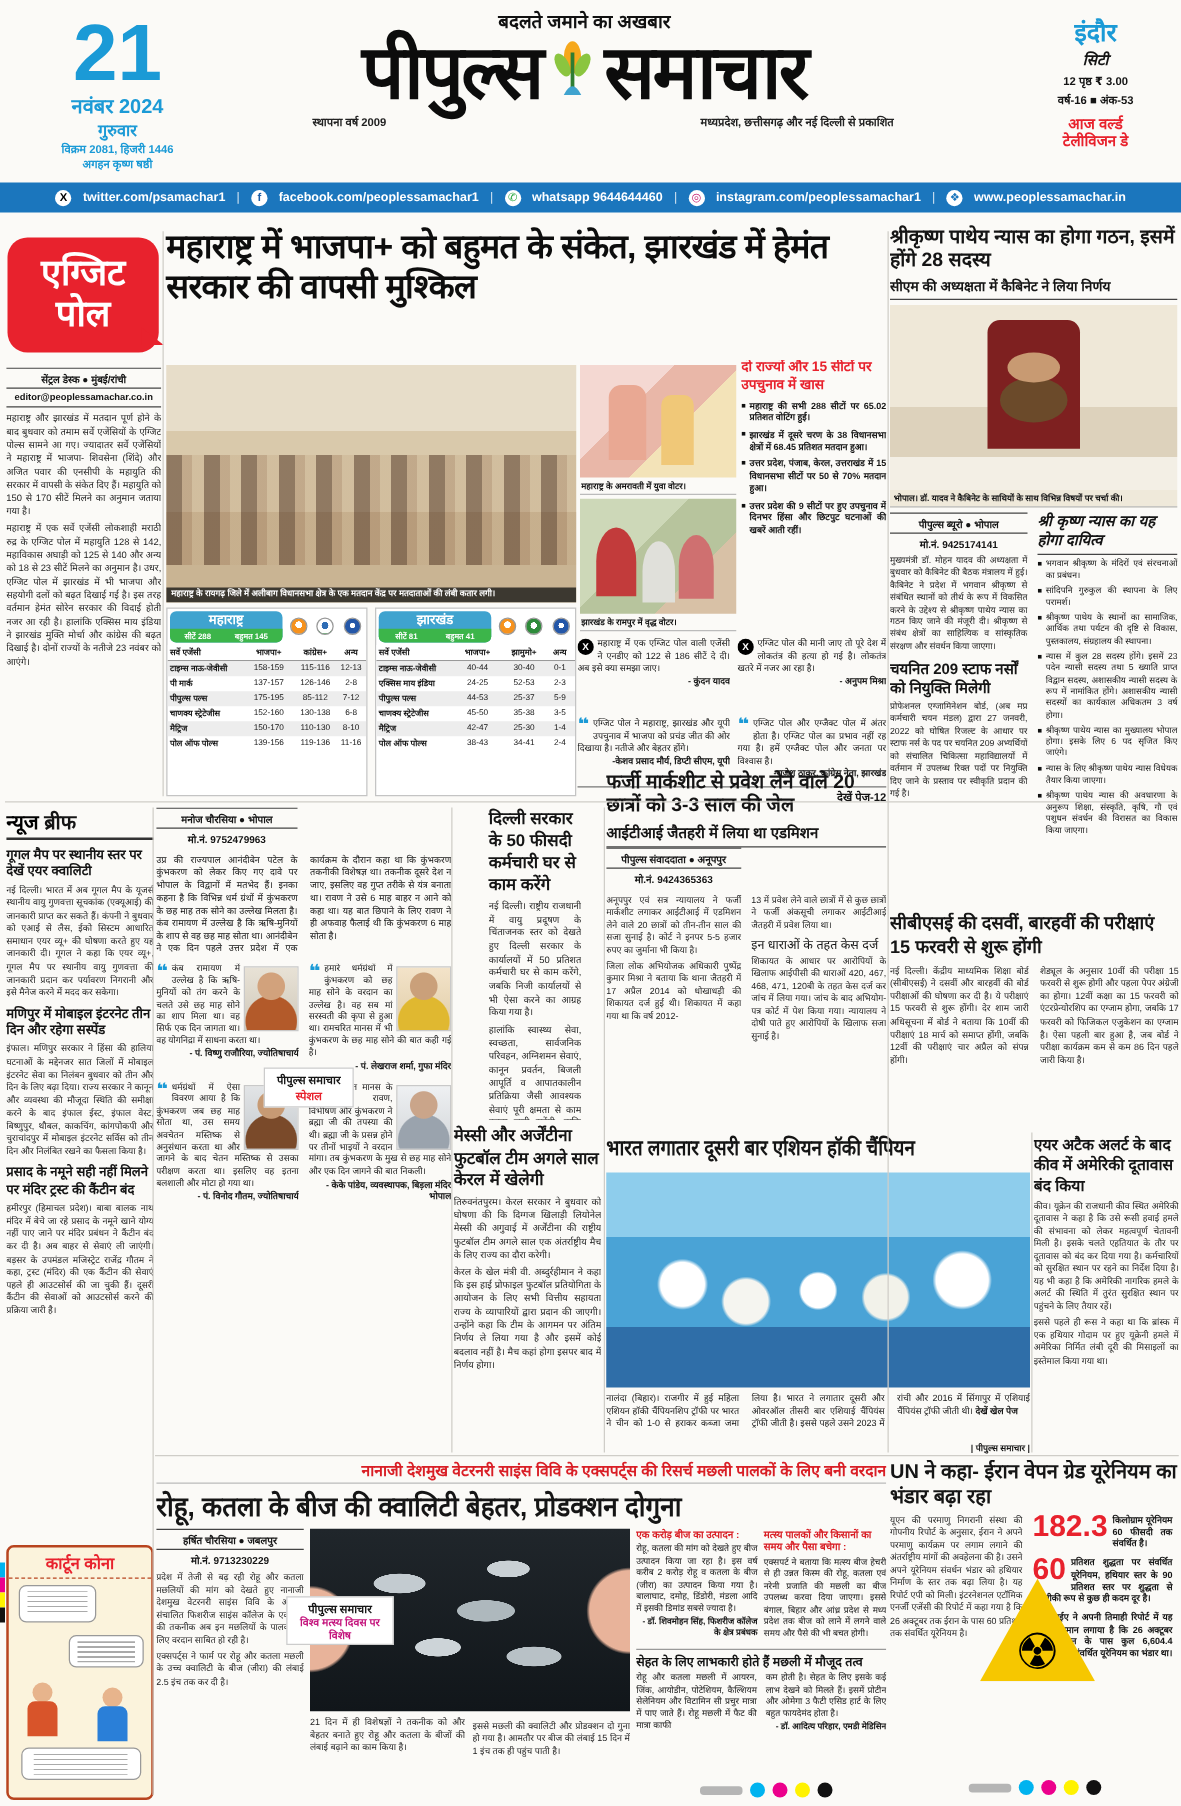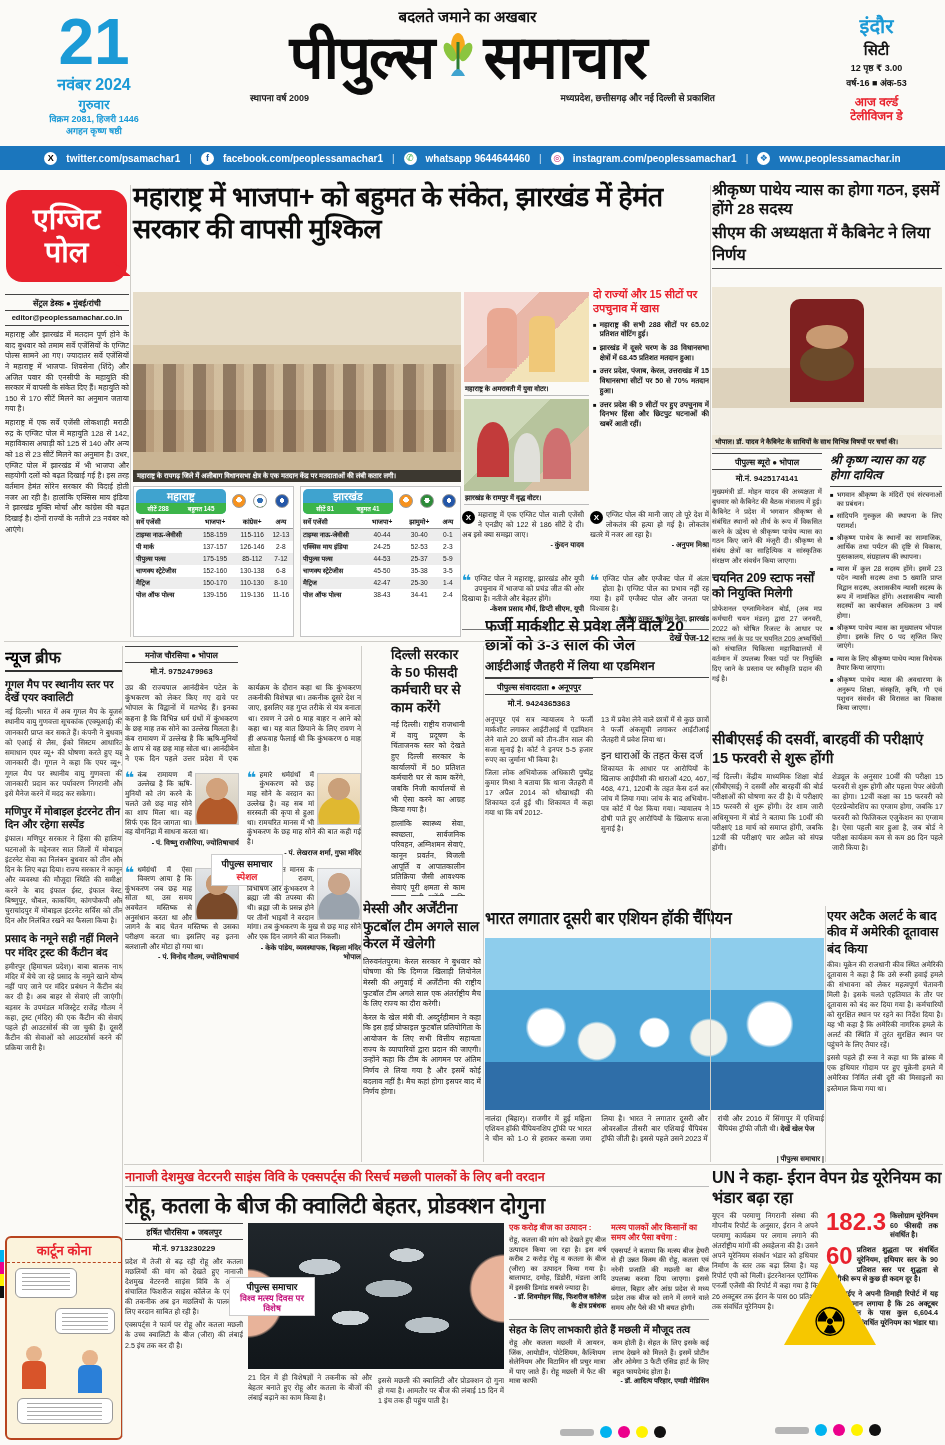--- a/index.html
+++ b/index.html
@@ -13,21 +13,21 @@
   .date-day { font-size:64px; font-weight:bold; line-height:.95; }
   .date-month { font-size:16px; font-weight:bold; }
   .date-weekday { font-size:13px; font-weight:bold; }
   .date-small { font-size:9px; font-weight:bold; line-height:1.35; }
   .logo-block { position:absolute; left:190px; top:6px; width:555px; text-align:center; }
   .tagline { font-size:15px; font-weight:bold; color:#111; }
   .logo-title { display:flex; align-items:center; justify-content:center; gap:8px; font-size:60px; font-weight:800; letter-spacing:-2px; color:#0c0c0c; line-height:1.05; }
   .logo-sub { display:flex; justify-content:space-between; font-size:9px; font-weight:bold; padding:2px 30px 0 60px; color:#222; }
   .edition-block { position:absolute; right:6px; top:12px; width:125px; text-align:center; }
   .ed-city { font-size:20px; font-weight:bold; color:#1b9ad6; }
-  .ed-label { font-size:15px; font-weight:bold; }
+  .ed-label { font-size:12px; font-weight:bold;font-style:italic; }
   .ed-small { font-size:9px; font-weight:bold; margin-top:2px; }
   .ed-today { margin-top:6px; font-size:12px; font-weight:bold; color:#e8222d; line-height:1.2; }
 
   
   .social-bar { position:absolute; left:0; top:146px; width:945px; height:24px; background:#1b76bd;
     display:flex; align-items:center; justify-content:center; gap:9px; color:#fff; font-size:10px; font-weight:bold; }
   .soc-icon { display:inline-flex; align-items:center; justify-content:center; width:13px; height:13px;
     border-radius:50%; background:#fff; font-size:9px; font-weight:bold; }
   .si-x { color:#000; } .si-f { color:#1b5ea8; } .si-w { color:#27a63c; } .si-i { color:#c72475; } .si-g { color:#1b76bd; }
   .soc-sep { opacity:.8; font-weight:normal; }
@@ -94,21 +94,21 @@
     display:flex; align-items:center; justify-content:center; margin:1px 3px 0 0; }
   .q-author { font-weight:bold; text-align:right; font-size:7.2px; }
   .bquote { position:absolute; font-size:7.2px; line-height:1.38; text-align:justify; overflow:hidden; }
   .qmark { float:left; color:#1b9ad6; font-size:16px; line-height:.9; margin-right:3px; font-weight:bold; }
   .see-page { position:absolute; left:462px; top:629px; width:247px; text-align:right; font-size:9px; font-weight:bold;
     border-top:1px solid #777; padding-top:1px; }
 
   
   .krishna { position:absolute; left:712px; top:180px; width:230px; height:549px; overflow:hidden; }
   .kr-headline { font-size:15.5px; font-weight:800; line-height:1.25; }
-  .kr-subhead { font-size:16px; font-weight:bold; border-bottom:1px solid #444; padding:2px 0 3px; margin-bottom:18px; }
+  .kr-subhead { font-size:11px; font-weight:bold; border-bottom:1px solid #444; padding:2px 0 3px; margin-bottom:4px; }
   .ph-cabinet { height:148px; background:linear-gradient(180deg,#efe8d8 0 55%, #ddd2bc 55% 82%, #f3efe5 82%); }
   .ph-cabinet::before { content:""; position:absolute; left:34%; top:8%; width:32%; height:70%;
     background:#7e2020; border-radius:10px 10px 0 0; }
   .ph-cabinet::after { content:""; position:absolute; left:41%; top:26%; width:18%; height:16%;
     background:#c89a72; border-radius:50%; box-shadow:0 26px 0 6px #6b4a2a; }
   .kr-cap { font-size:6.8px; font-weight:bold; background:#efe9da; padding:2px 3px; border-bottom:1px solid #bbb; }
   .kr-cols { display:flex; gap:8px; margin-top:4px; }
   .kr-cols .colL { width:110px; }
   .kr-cols .colR { width:112px; }
   .kr-side-title { font-size:12px; font-weight:800; font-style:italic; line-height:1.25; border-bottom:1px solid #444; padding-bottom:3px; margin-bottom:3px; }
@@ -193,21 +193,21 @@
   .rad-tri { position:absolute; left:72px; top:52px; width:92px; height:82px;
     background:#f6c700; clip-path:polygon(50% 0,100% 100%,0 100%);
     display:flex; align-items:flex-end; justify-content:center; font-size:40px; color:#000; z-index:3;
     filter:drop-shadow(0 0 1px #000); }
   .stat-num { float:left; font-size:24px; font-weight:800; color:#e8222d; line-height:.9; margin-right:4px; }
   .stat { font-size:7.2px; font-weight:bold; line-height:1.35; text-align:justify; margin-bottom:5px; }
   .un-bullet { display:flex; gap:3px; font-size:7.2px; font-weight:bold; line-height:1.35; text-align:justify; }
 
   
   .fish { position:absolute; left:125px; top:1168px; width:584px; height:274px; overflow:hidden; }
-  .fish-kicker { color:#d91f26; font-size:12.5px; font-weight:800; text-align:left; border-bottom:1px solid #bbb; padding-bottom:1px; }
+  .fish-kicker { color:#d91f26; font-size:12.5px; font-weight:800; text-align:right; border-bottom:1px solid #bbb; padding-bottom:1px; }
   .fish-headline { font-size:22px; font-weight:800; white-space:nowrap; transform:scaleX(.95); transform-origin:left; margin:2px 0 4px; }
   .fish-inner { position:relative; height:212px; }
   .fish-col1 { position:absolute; left:0; top:0; width:118px; }
   .ph-fish { position:absolute; left:123px; top:0; width:256px; height:146px;
     background:radial-gradient(ellipse 34px 13px at 28% 30%, #c3cbd0 0 60%, transparent 62%),
       radial-gradient(ellipse 38px 14px at 55% 45%, #aeb8bd 0 60%, transparent 62%),
       radial-gradient(ellipse 30px 12px at 40% 65%, #cdd4d8 0 60%, transparent 62%),
       radial-gradient(ellipse 36px 13px at 70% 70%, #b8c1c6 0 60%, transparent 62%),
       radial-gradient(ellipse 28px 11px at 62% 22%, #c9d0d4 0 60%, transparent 62%),
       radial-gradient(circle at 0% 55%, #e8b39a 0 12%, transparent 13%),

